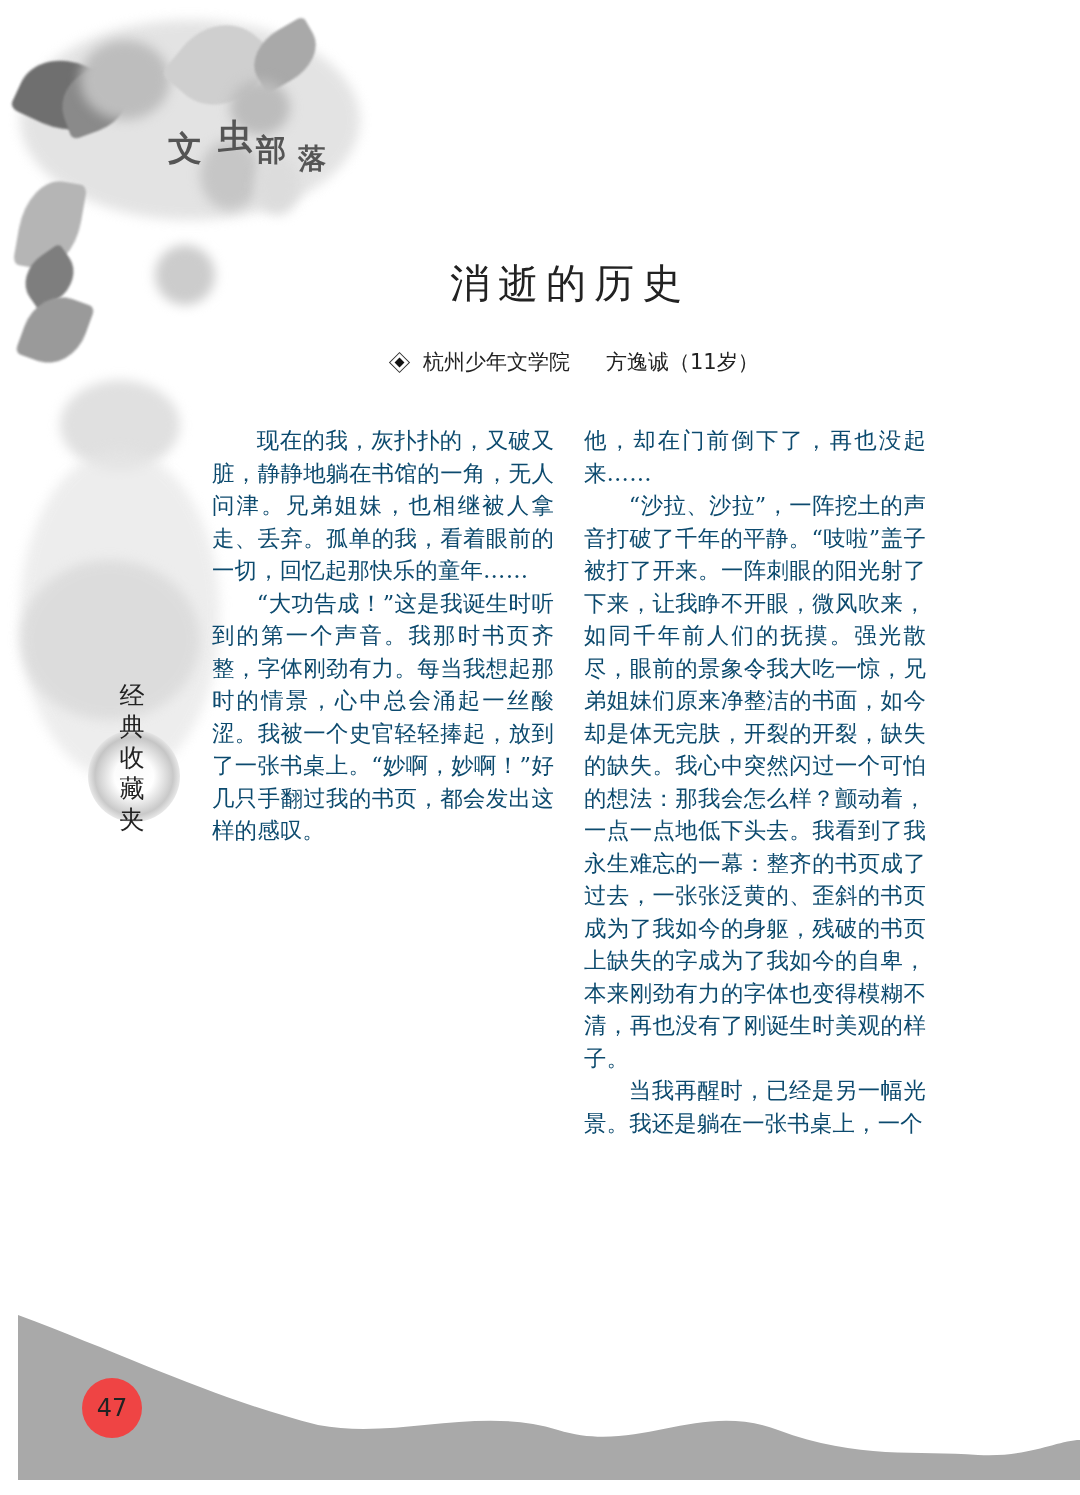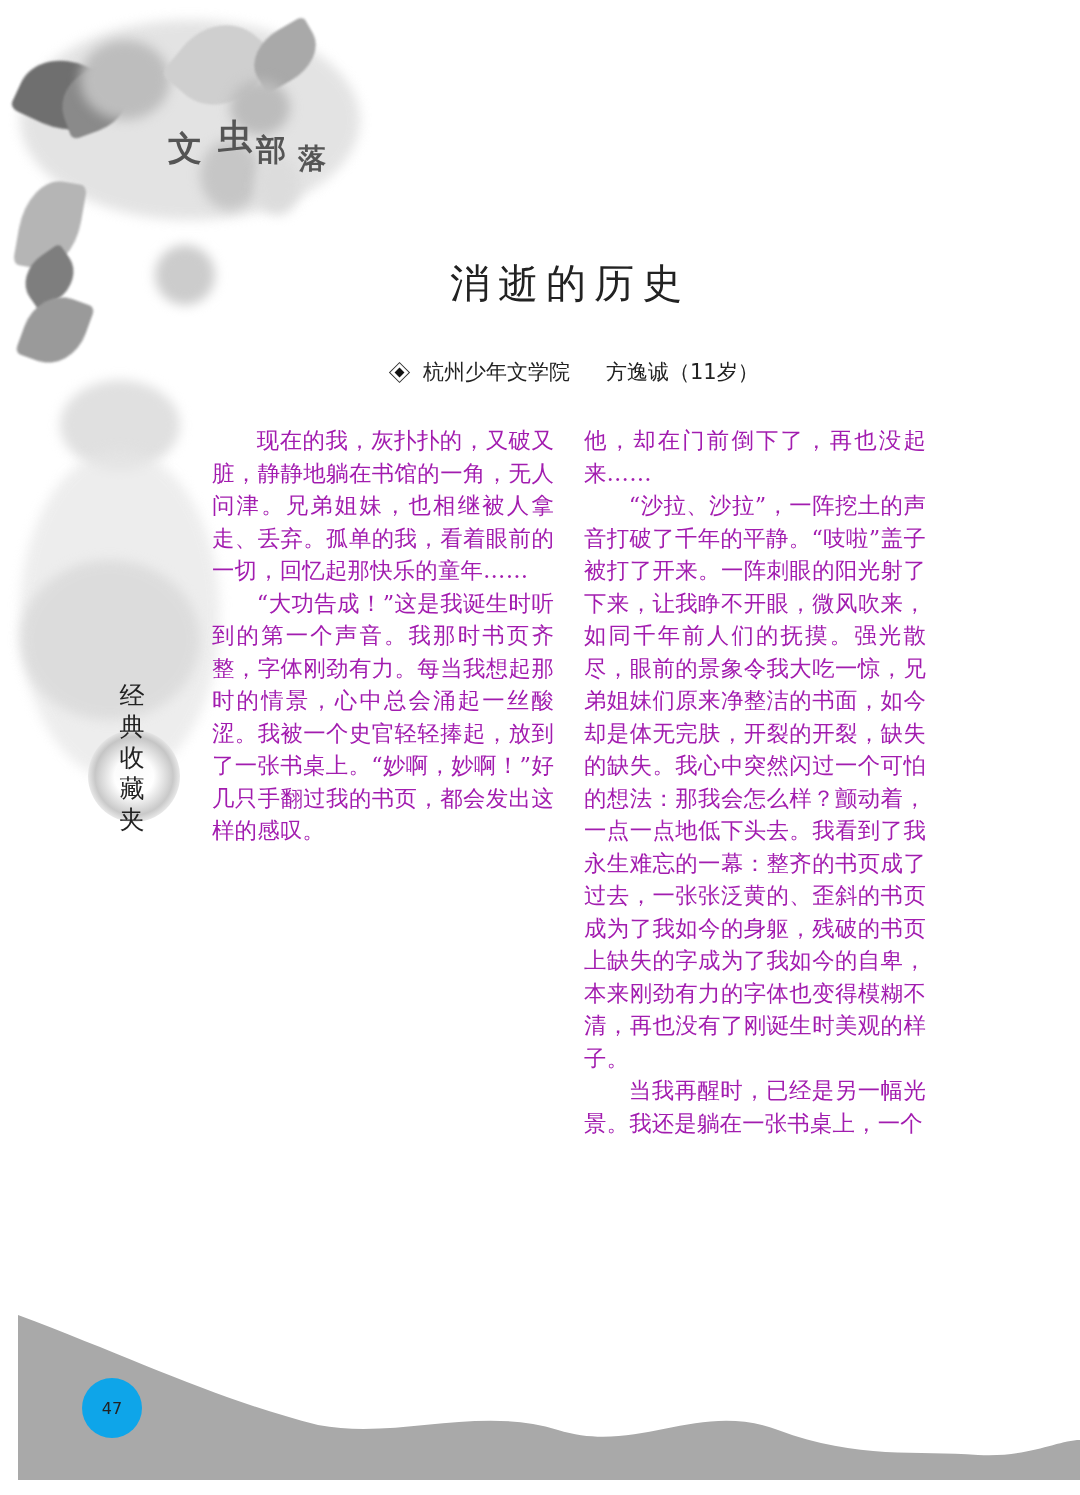--- a/index.html
+++ b/index.html
@@ -19,46 +19,46 @@
   }
   .st0 { left: 0; top: 18px; font-size: 34px; }
   .st1 { left: 50px; top: 6px; font-size: 34px; }
   .st2 { left: 88px; top: 22px; font-size: 30px; }
   .st3 { left: 130px; top: 32px; font-size: 28px; }
   .article-title {
     position: absolute; left: 0; width: 1140px; top: 256px; text-align: center;
     font-family: "DejaVu Sans", sans-serif; font-size: 40px; letter-spacing: 8px; color: #222;
   }
   .byline {
-    position: absolute; left: 392px; top: 358px; font-family: "DejaVu Sans", sans-serif;
+    position: absolute; left: 392px; top: 348px; font-family: "DejaVu Sans", sans-serif;
     font-size: 21px; color: #222; display: flex; align-items: center; gap: 10px;
   }
   .diamond { width: 13px; height: 13px; border: 1px solid #333; transform: rotate(45deg); display: flex; align-items: center; justify-content: center; margin-right: 6px; }
   .diamond i { width: 7px; height: 7px; background: #111; display: block; }
   .byline .gap { width: 16px; }
   .column {
     position: absolute; top: 424px; width: 342px; font-size: 22.4px; line-height: 32.5px;
-    color: #a21caf; text-align: justify; letter-spacing: 0.2px;
+    color: #0c4a6e; text-align: justify; letter-spacing: 0.2px;
   }
   .col-left { left: 212px; }
   .col-right { left: 584px; }
   .column p { margin: 0; text-indent: 2em; }
   .column p.noindent { text-indent: 0; }
   .side-label {
     position: absolute; left: 117px; top: 680px; width: 30px;
     font-family: "DejaVu Sans", sans-serif; font-size: 25px; line-height: 31px; color: #222;
     text-align: center; z-index: 3;
   }
   .side-wreath { position: absolute; left: 88px; top: 730px; width: 92px; height: 92px; border-radius: 50%;
     background: radial-gradient(circle, #fff 30%, #ddd 45%, #bbb 60%, #e8e8e8 72%, transparent 75%); opacity: .8; }
   .wave { position: absolute; left: 18px; top: 1300px; width: 1062px; height: 180px; }
   .page-num {
     position: absolute; left: 82px; top: 1378px; width: 60px; height: 60px; border-radius: 50%;
-    background: #0ea5e9; display: flex; align-items: center; justify-content: center;
-    font-family: "DejaVu Sans", sans-serif; font-size: 16px; color: #222; z-index: 4;
+    background: #ef4444; display: flex; align-items: center; justify-content: center;
+    font-family: "DejaVu Sans", sans-serif; font-size: 24px; color: #222; z-index: 4;
   }
 </style>
 </head>
 <body>
 
 <div class="page-edge"></div>
 
 <div>
   <div class="bokeh" style="left:20px;top:20px;width:340px;height:200px;background:#d8d8d8;opacity:.7"></div>
   <div class="leaf" style="left:20px;top:60px;width:90px;height:70px;background:#6f6f6f;transform:rotate(25deg)"></div>

